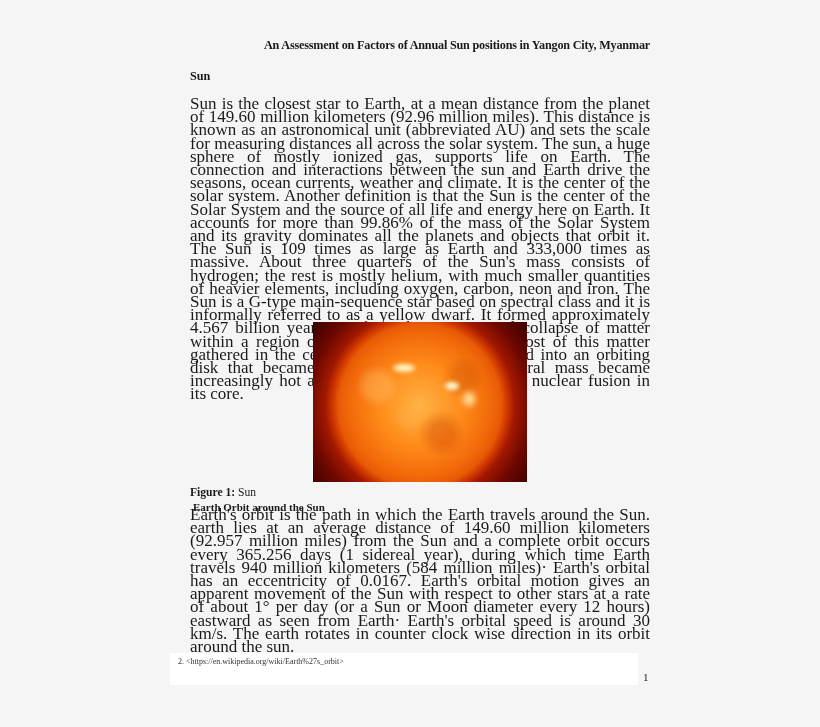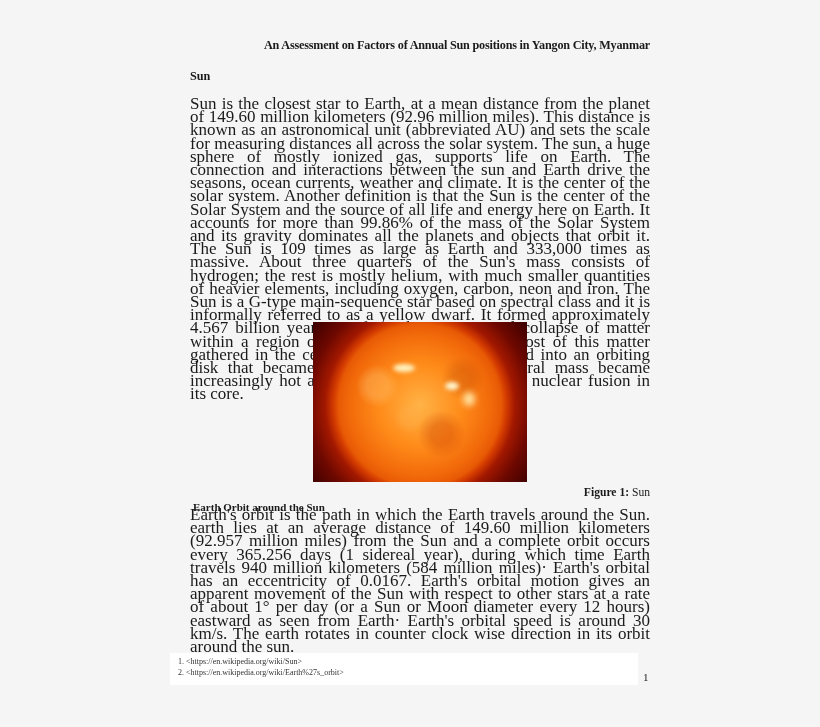--- a/index.html
+++ b/index.html
@@ -27,21 +27,21 @@
   .figure .flare2 { position:absolute; left:132px; top:60px; width:14px; height:8px; border-radius:50%; background:#fff6d0; filter: blur(2px); }
   .figure .flare3 { position:absolute; left:150px; top:70px; width:12px; height:14px; border-radius:50%; background:#ffe2a0; filter: blur(3px); }
   .figure .mottle { position:absolute; inset:0;
     background:
       radial-gradient(circle at 30% 40%, rgba(255,200,120,0.35) 0 6%, transparent 12%),
       radial-gradient(circle at 60% 70%, rgba(200,60,0,0.35) 0 6%, transparent 14%),
       radial-gradient(circle at 45% 60%, rgba(255,180,80,0.3) 0 5%, transparent 10%),
       radial-gradient(circle at 70% 35%, rgba(190,70,0,0.3) 0 5%, transparent 12%);
   }
   .caption {
-    position: absolute; left: 190px; width: 460px; top: 486px; text-align: right; font-size: 11.6px;
+    position: absolute; left: 190px; width: 460px; top: 486px; text-align: left; font-size: 11.6px;
   }
   .caption b { font-weight: bold; }
   .h-orbit { position: absolute; left: 193px; top: 501px; font-weight: bold; font-size: 11px; }
   .p2 { top: 508px; }
   .footnotes {
     position: absolute; left: 170px; top: 653px; width: 468px; height: 32px; background: #ffffff;
     font-size: 8px; line-height: 11px; color: #333; padding-left: 8px; box-sizing: border-box; padding-top: 3px;
   }
   .footnotes .fn { white-space: nowrap; }
   .pagenum { position: absolute; left: 643px; top: 671px; font-size: 11px; }
@@ -63,17 +63,16 @@
   </div>
   <div class="caption">
     <b>Figure 1:</b>
     <span>Sun</span>
   </div>
 
   <div class="h-orbit">Earth Orbit around the Sun</div>
   <p class="para p2">Earth's orbit is the path in which the Earth travels around the Sun. earth lies at an average distance of 149.60 million kilometers (92.957 million miles) from the Sun and a complete orbit occurs every 365.256 days (1 sidereal year), during which time Earth travels 940 million kilometers (584 million miles)· Earth's orbital has an eccentricity of 0.0167. Earth's orbital motion gives an apparent movement of the Sun with respect to other stars at a rate of about 1° per day (or a Sun or Moon diameter every 12 hours) eastward as seen from Earth· Earth's orbital speed is around 30 km/s. The earth rotates in counter clock wise direction in its orbit around the sun.</p>
 
   <div class="footnotes">
-    <div class="fn">1. &lt;https://en.wikipedia.org/wiki/Sun&gt;</div>
     <div class="fn">2. &lt;https://en.wikipedia.org/wiki/Earth%27s_orbit&gt;</div>
   </div>
   <div class="pagenum">1</div>
 </div>
 
 </body></html>

